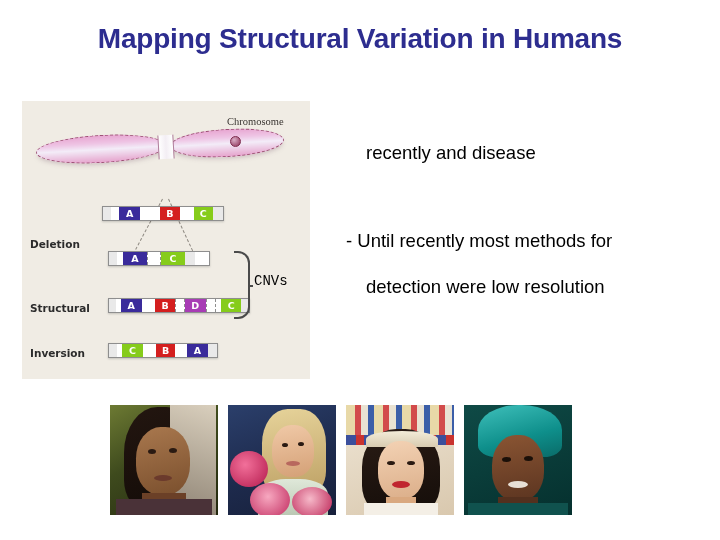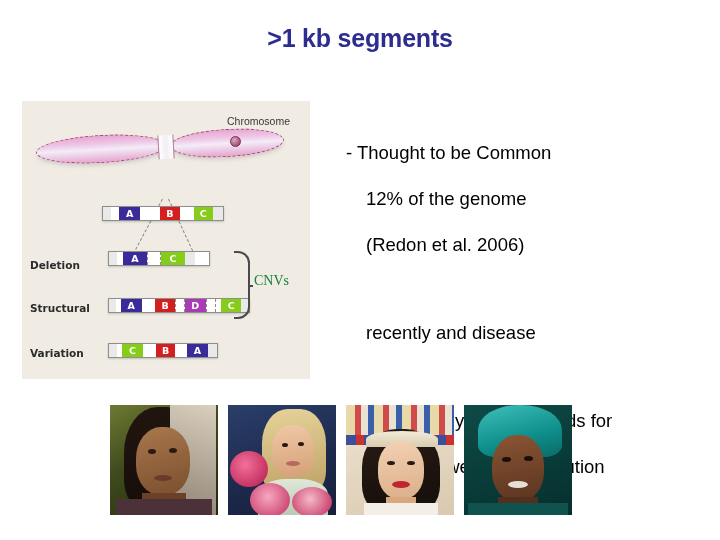--- a/index.html
+++ b/index.html
@@ -51,34 +51,34 @@
     width: 288px;
     height: 278px;
     background: #f0ece4;
     overflow: hidden;
   }
   .fig-label {
     position: absolute;
     color: #3a3632;
     font-size: 10.5px;
     line-height: 13px;
-    font-family: Liberation Sans, sans-serif;
+    font-family: Liberation Serif, serif;
     white-space: pre-line;
   }
   .label-chromosome { left: 205px; top: 14px; }
   .label-genes      { left: 205px; top: 82px; }
 
   .row-label {
     position: absolute;
     color: #2b2b2b;
     font-size: 10.5px;
     font-weight: bold;
     font-family: "DejaVu Sans", sans-serif;
   }
-  .row-label.r0 { left: 8px;  top: 158px; }
+  .row-label.r0 { left: 8px;  top: 137px; }
   .row-label.r1 { left: 8px;  top: 201px; }
   .row-label.r2 { left: 8px;  top: 246px; }
 
   
   .chromo-wrap {
     position: absolute;
     left: 12px;
     top: 26px;
     width: 250px;
     height: 48px;
@@ -173,23 +173,23 @@
     right: -5px;
     top: 50%;
     width: 5px;
     height: 2px;
     background: #4a4a4a;
   }
   .cnv-text {
     position: absolute;
     left: 232px;
     top: 172px;
-    font-family: Liberation Serif, serif;
+    font-family: Liberation Mono, monospace;
     font-size: 14px;
-    color: #15803d;
+    color: #000000;
   }
 
   
   .bullets {
     position: absolute;
     left: 346px;
     top: 118px;
     width: 368px;
     color: #000000;
   }
@@ -290,21 +290,21 @@
   .p4 .mouth{ left:44px; top:76px; width:20px; height:7px; background:#e8e0d6; }
   .p4 .neck { left:34px; top:92px; width:40px; height:20px; background:#53301e; }
   .p4 .shirt{ position:absolute; left:4px; bottom:0; width:100px; height:12px; background:#10524e; }
 </style>
 </head>
 <body>
 
 <div id="slide">
 
   <div class="title-block">
-    <div class="title-line title-line-2">&gt;1 kb segments</div>
+    <div class="title-line">Mapping Structural Variation in Humans</div>
   </div>
 
   <div class="figure-panel">
 
     <div class="chromo-wrap">
       <div class="chromo-arm left"></div>
       <div class="chromo-arm right"></div>
       <div class="centromere-band"></div>
       <div class="centro-dot"></div>
       <div class="leader l1"></div>
@@ -342,43 +342,38 @@
       <div class="seg blank" style="width:14px"></div>
       <div class="seg" style="width:20px;background:#d41f1f">B</div>
       <div class="seg gap" style="width:10px"></div>
       <div class="seg" style="width:21px;background:#a83cb5">D</div>
       <div class="seg gap" style="width:10px"></div>
       <div class="seg blank" style="width:6px"></div>
       <div class="seg" style="width:20px;background:#86cc1b">C</div>
       <div class="seg capR" style="width:8px"></div>
     </div>
 
-    <div class="row-label r2">Variation</div>
+    <div class="row-label r2">Inversion</div>
     <div class="gene-bar bar-inversion">
       <div class="seg capL" style="width:8px"></div>
       <div class="seg blank" style="width:5px"></div>
       <div class="seg" style="width:21px;background:#86cc1b">C</div>
       <div class="seg blank" style="width:13px"></div>
       <div class="seg" style="width:19px;background:#d41f1f">B</div>
       <div class="seg blank" style="width:12px"></div>
       <div class="seg" style="width:21px;background:#3a2b9b">A</div>
       <div class="seg capR" style="width:9px"></div>
     </div>
 
     <div class="brace"></div>
     <div class="cnv-text">CNVs</div>
   </div>
 
   <div class="bullets">
 
-    <div class="bullet">
-      <span class="ln1">- Thought to be Common</span>
-      <span class="ln">12% of the genome</span>
-      <span class="ln">(Redon et al. 2006)</span>
-    </div>
 
     <div class="bullet">
       <span class="ln">recently and disease</span>
     </div>
 
     <div class="bullet">
       <span class="ln1">- Until recently most methods for</span>
       <span class="ln">detection were low resolution</span>
       
     </div>

